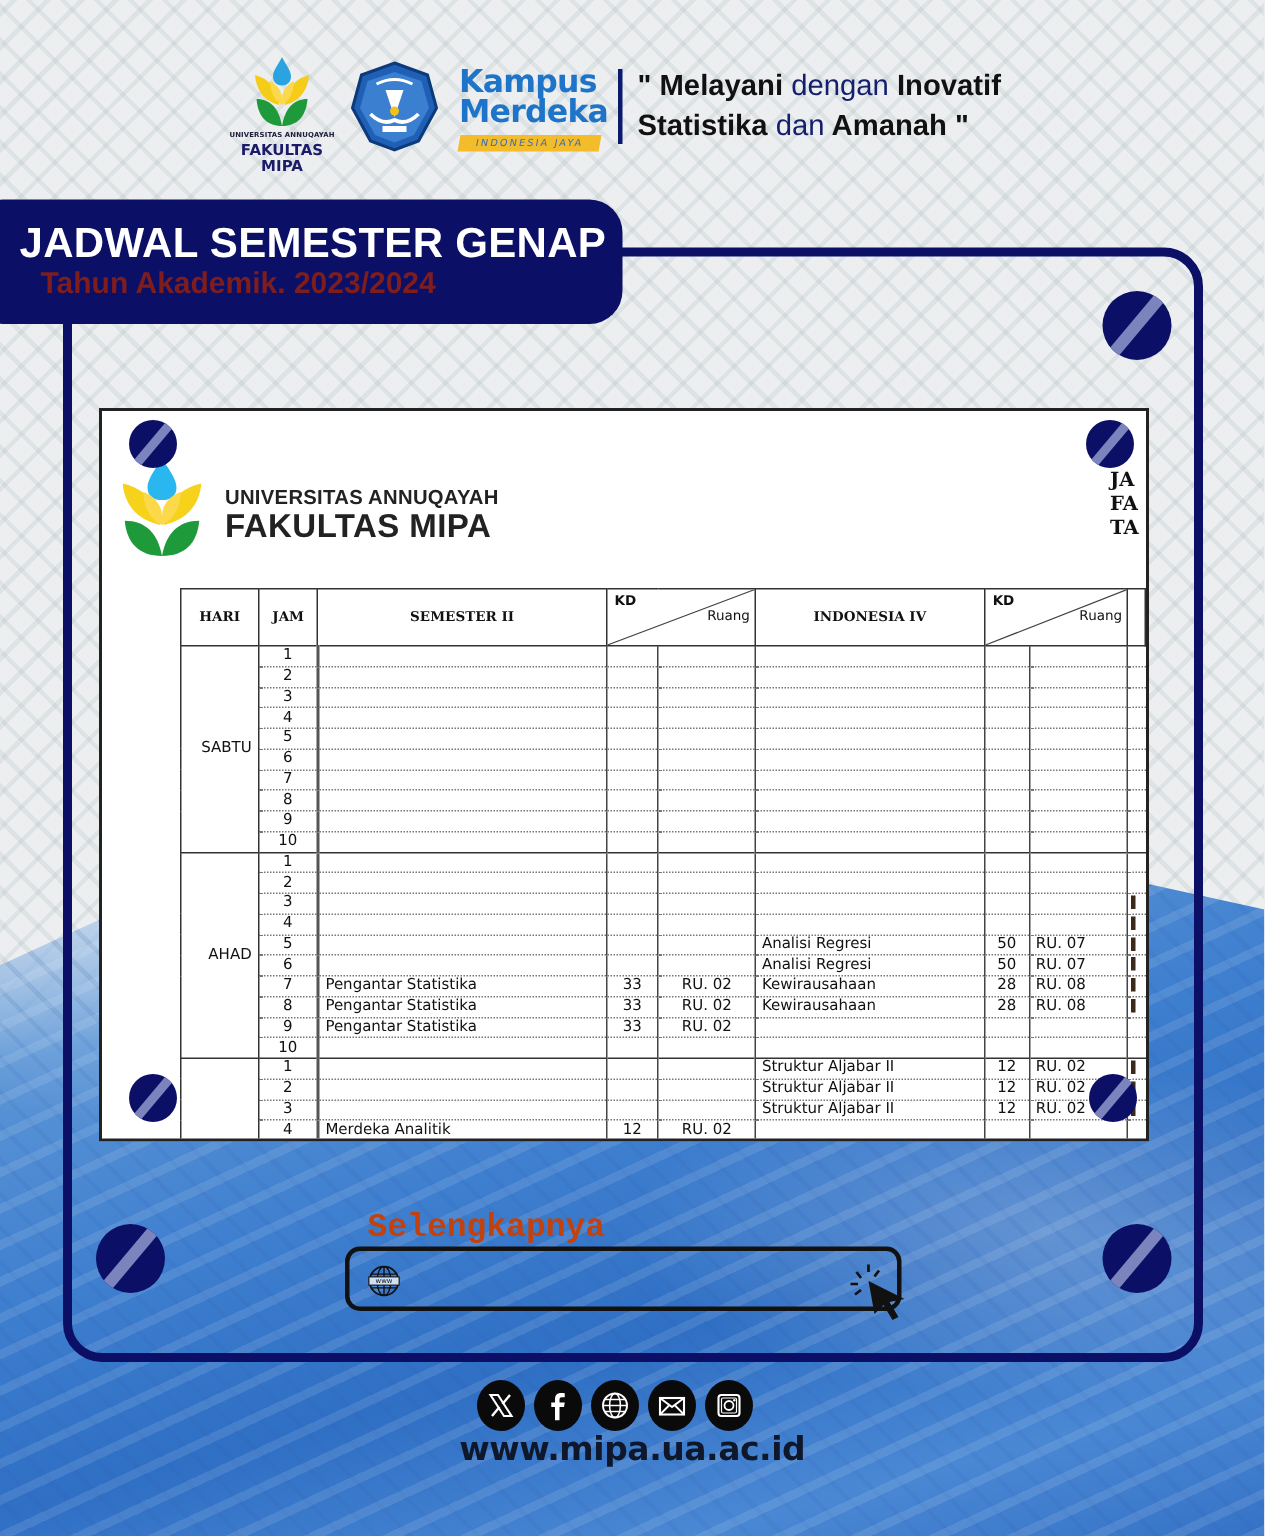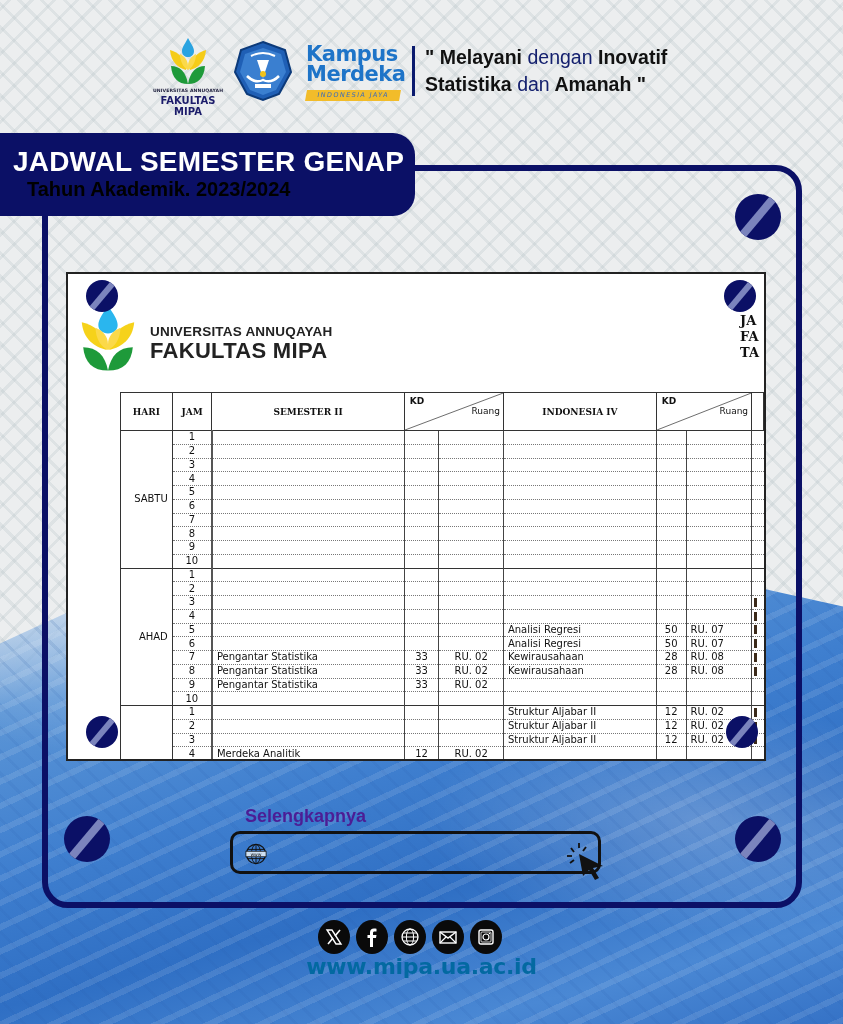--- a/index.html
+++ b/index.html
@@ -49,21 +49,21 @@
   .tag-divider { position: absolute; left: 412px; top: 16px; width: 3px; height: 50px; background: #0a1a6e; }
   .tagline { position: absolute; left: 425px; top: 14px; font-family: "Liberation Sans", sans-serif; font-size: 19.5px; line-height: 27px; color: #111; font-weight: bold; white-space: nowrap; }
   .tagline .light { font-weight: normal; color: #14206e; }
 
   
   .title-banner {
     position: absolute; left: -20px; top: 133px; width: 435px; height: 83px;
     background: #0b1066; border-radius: 22px;
   }
   .title-main { position: absolute; left: 13px; top: 146px; font-family: "Liberation Sans", sans-serif; font-weight: bold; font-size: 28px; color: #fff; white-space: nowrap; letter-spacing: 0.2px; }
-  .title-sub { position: absolute; left: 27px; top: 178px; font-family: "Liberation Sans", sans-serif; font-weight: bold; font-size: 20px; color: #000000; white-space: nowrap; }
+  .title-sub { position: absolute; left: 27px; top: 178px; font-family: "Liberation Sans", sans-serif; font-weight: bold; font-size: 20px; color: #7f1d1d; white-space: nowrap; }
 
   
   .frame {
     position: absolute; left: 42px; top: 165px; width: 760px; height: 743px;
     border: 6px solid #0b1066; border-radius: 26px;
   }
 
   
   .screw {
     position: absolute; width: 46px; height: 46px; border-radius: 50%;
@@ -95,34 +95,34 @@
   .sched th.kdr svg { position: absolute; left: 0; top: 0; width: 100%; height: 100%; }
   .sched td { height: 13.75px; padding: 0 4px; border-left: 1px solid #444; border-right: 1px solid #444; border-bottom: 1px dotted #777; white-space: nowrap; overflow: hidden; line-height: 12px; }
   .sched td.jam { text-align: center; border-left: 1.5px solid #333; border-right: 2px solid #555; }
   .sched td.hari { text-align: right; border: 1.5px solid #333; vertical-align: middle; font-size: 10px; }
   .sched td.kdv { text-align: center; }
   .sched tr.day-start td { border-top: 1.5px solid #333; }
   .sched td.cut { padding: 0 0 0 2px; border-right: none; }
   .cutmark { display: inline-block; width: 3px; height: 9px; background: #3b2a1a; vertical-align: middle; }
 
   
-  .more-label { position: absolute; left: 245px; top: 806px; font-family: Liberation Sans, sans-serif; font-weight: bold; font-size: 18px; color: #4c1d95; }
+  .more-label { position: absolute; left: 245px; top: 806px; font-family: Liberation Mono, monospace; font-weight: bold; font-size: 22px; color: #c2410c; }
   .url-box {
     position: absolute; left: 230px; top: 831px; width: 371px; height: 43px;
     border: 3px solid #111; border-radius: 10px;
   }
   .url-globe { position: absolute; left: 12px; top: 9px; width: 22px; height: 22px; }
   .url-text { position: absolute; left: 52px; top: 6px; font-family: "DejaVu Sans", sans-serif; font-weight: bold; font-size: 20px; color: #111; white-space: nowrap; letter-spacing: -0.3px; }
   .cursor-icon { position: absolute; left: 565px; top: 840px; width: 42px; height: 42px; }
 
   
   .socials { position: absolute; left: 318px; top: 920px; display: flex; gap: 6px; }
   .social { width: 32px; height: 34px; border-radius: 50%; background: #0a0a0a; display: flex; align-items: center; justify-content: center; color: #fff; }
   .social svg { width: 20px; height: 20px; }
-  .footer-url { position: absolute; left: 0; width: 843px; top: 954px; text-align: center; font-family: "DejaVu Sans", sans-serif; font-weight: bold; font-size: 22px; color: #0369a1; letter-spacing: -0.3px; }
+  .footer-url { position: absolute; left: 0; width: 843px; top: 954px; text-align: center; font-family: "DejaVu Sans", sans-serif; font-weight: bold; font-size: 22px; color: #0f172a; letter-spacing: -0.3px; }
 </style>
 </head>
 <body>
 
 <div class="bg-pattern"></div>
 <div class="bg-wave"></div>
 <div class="bg-wave-streaks"></div>
 
 <div class="header">
   <div class="fmipa-logo">

